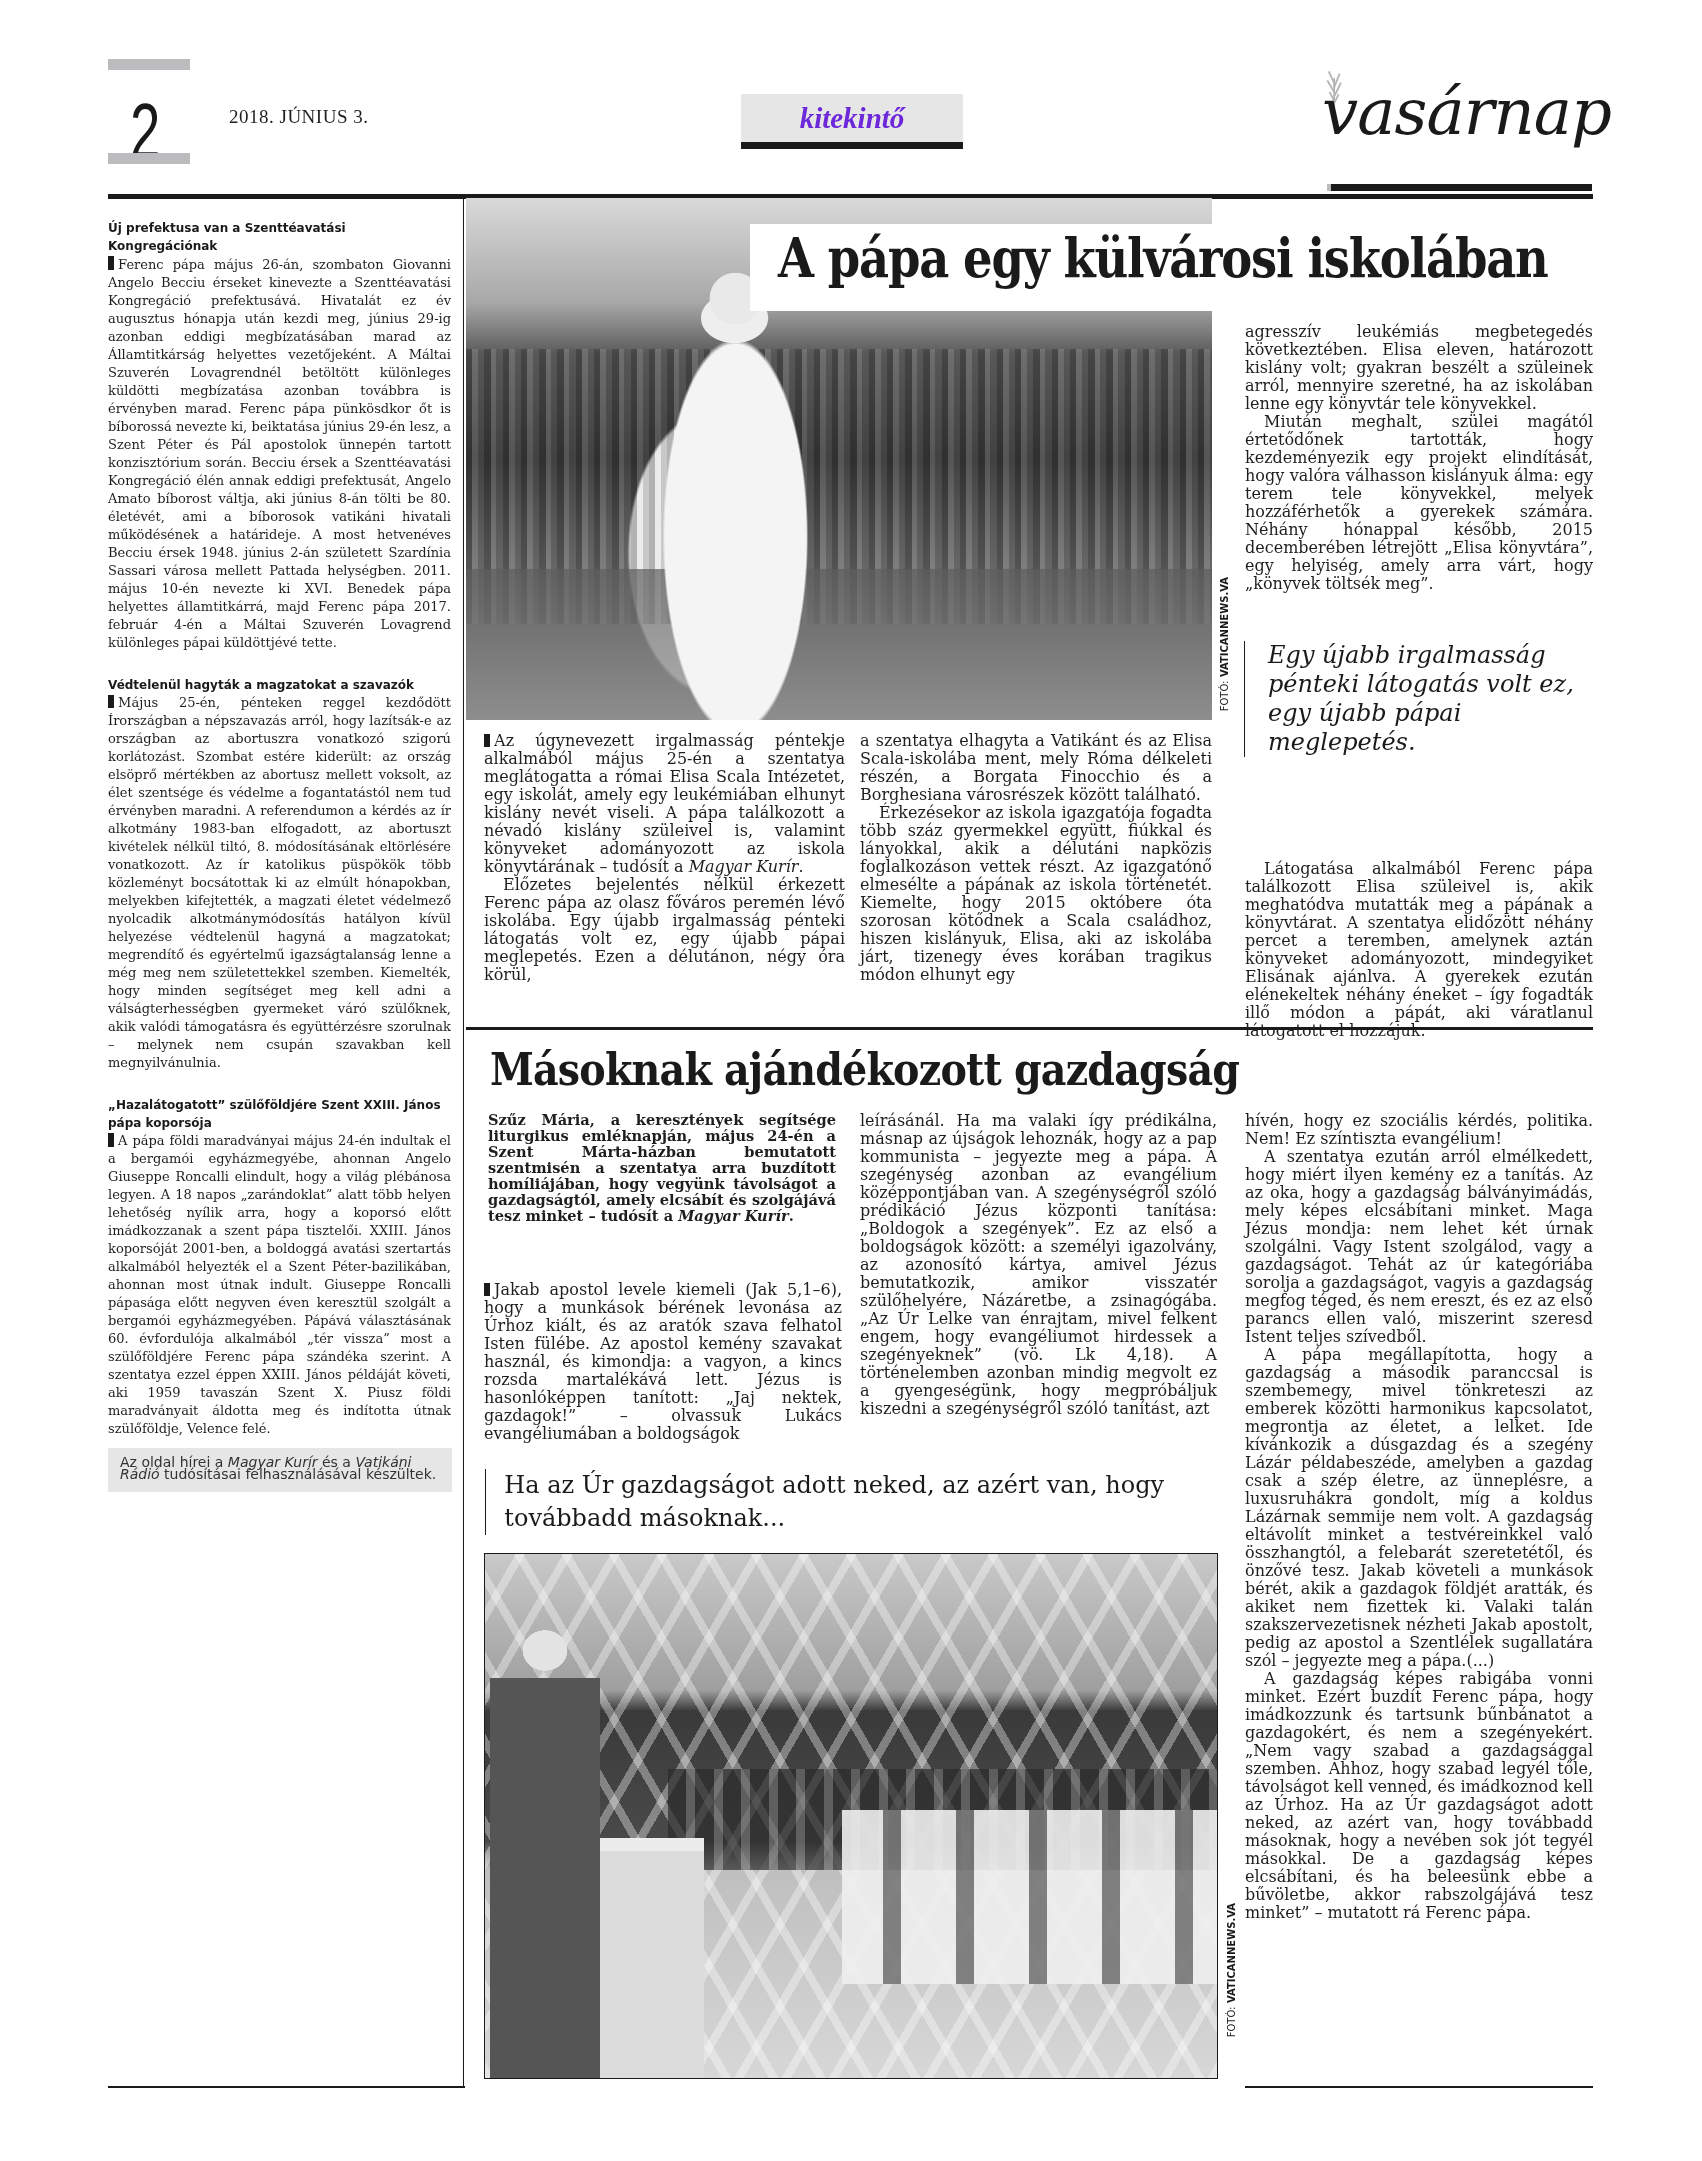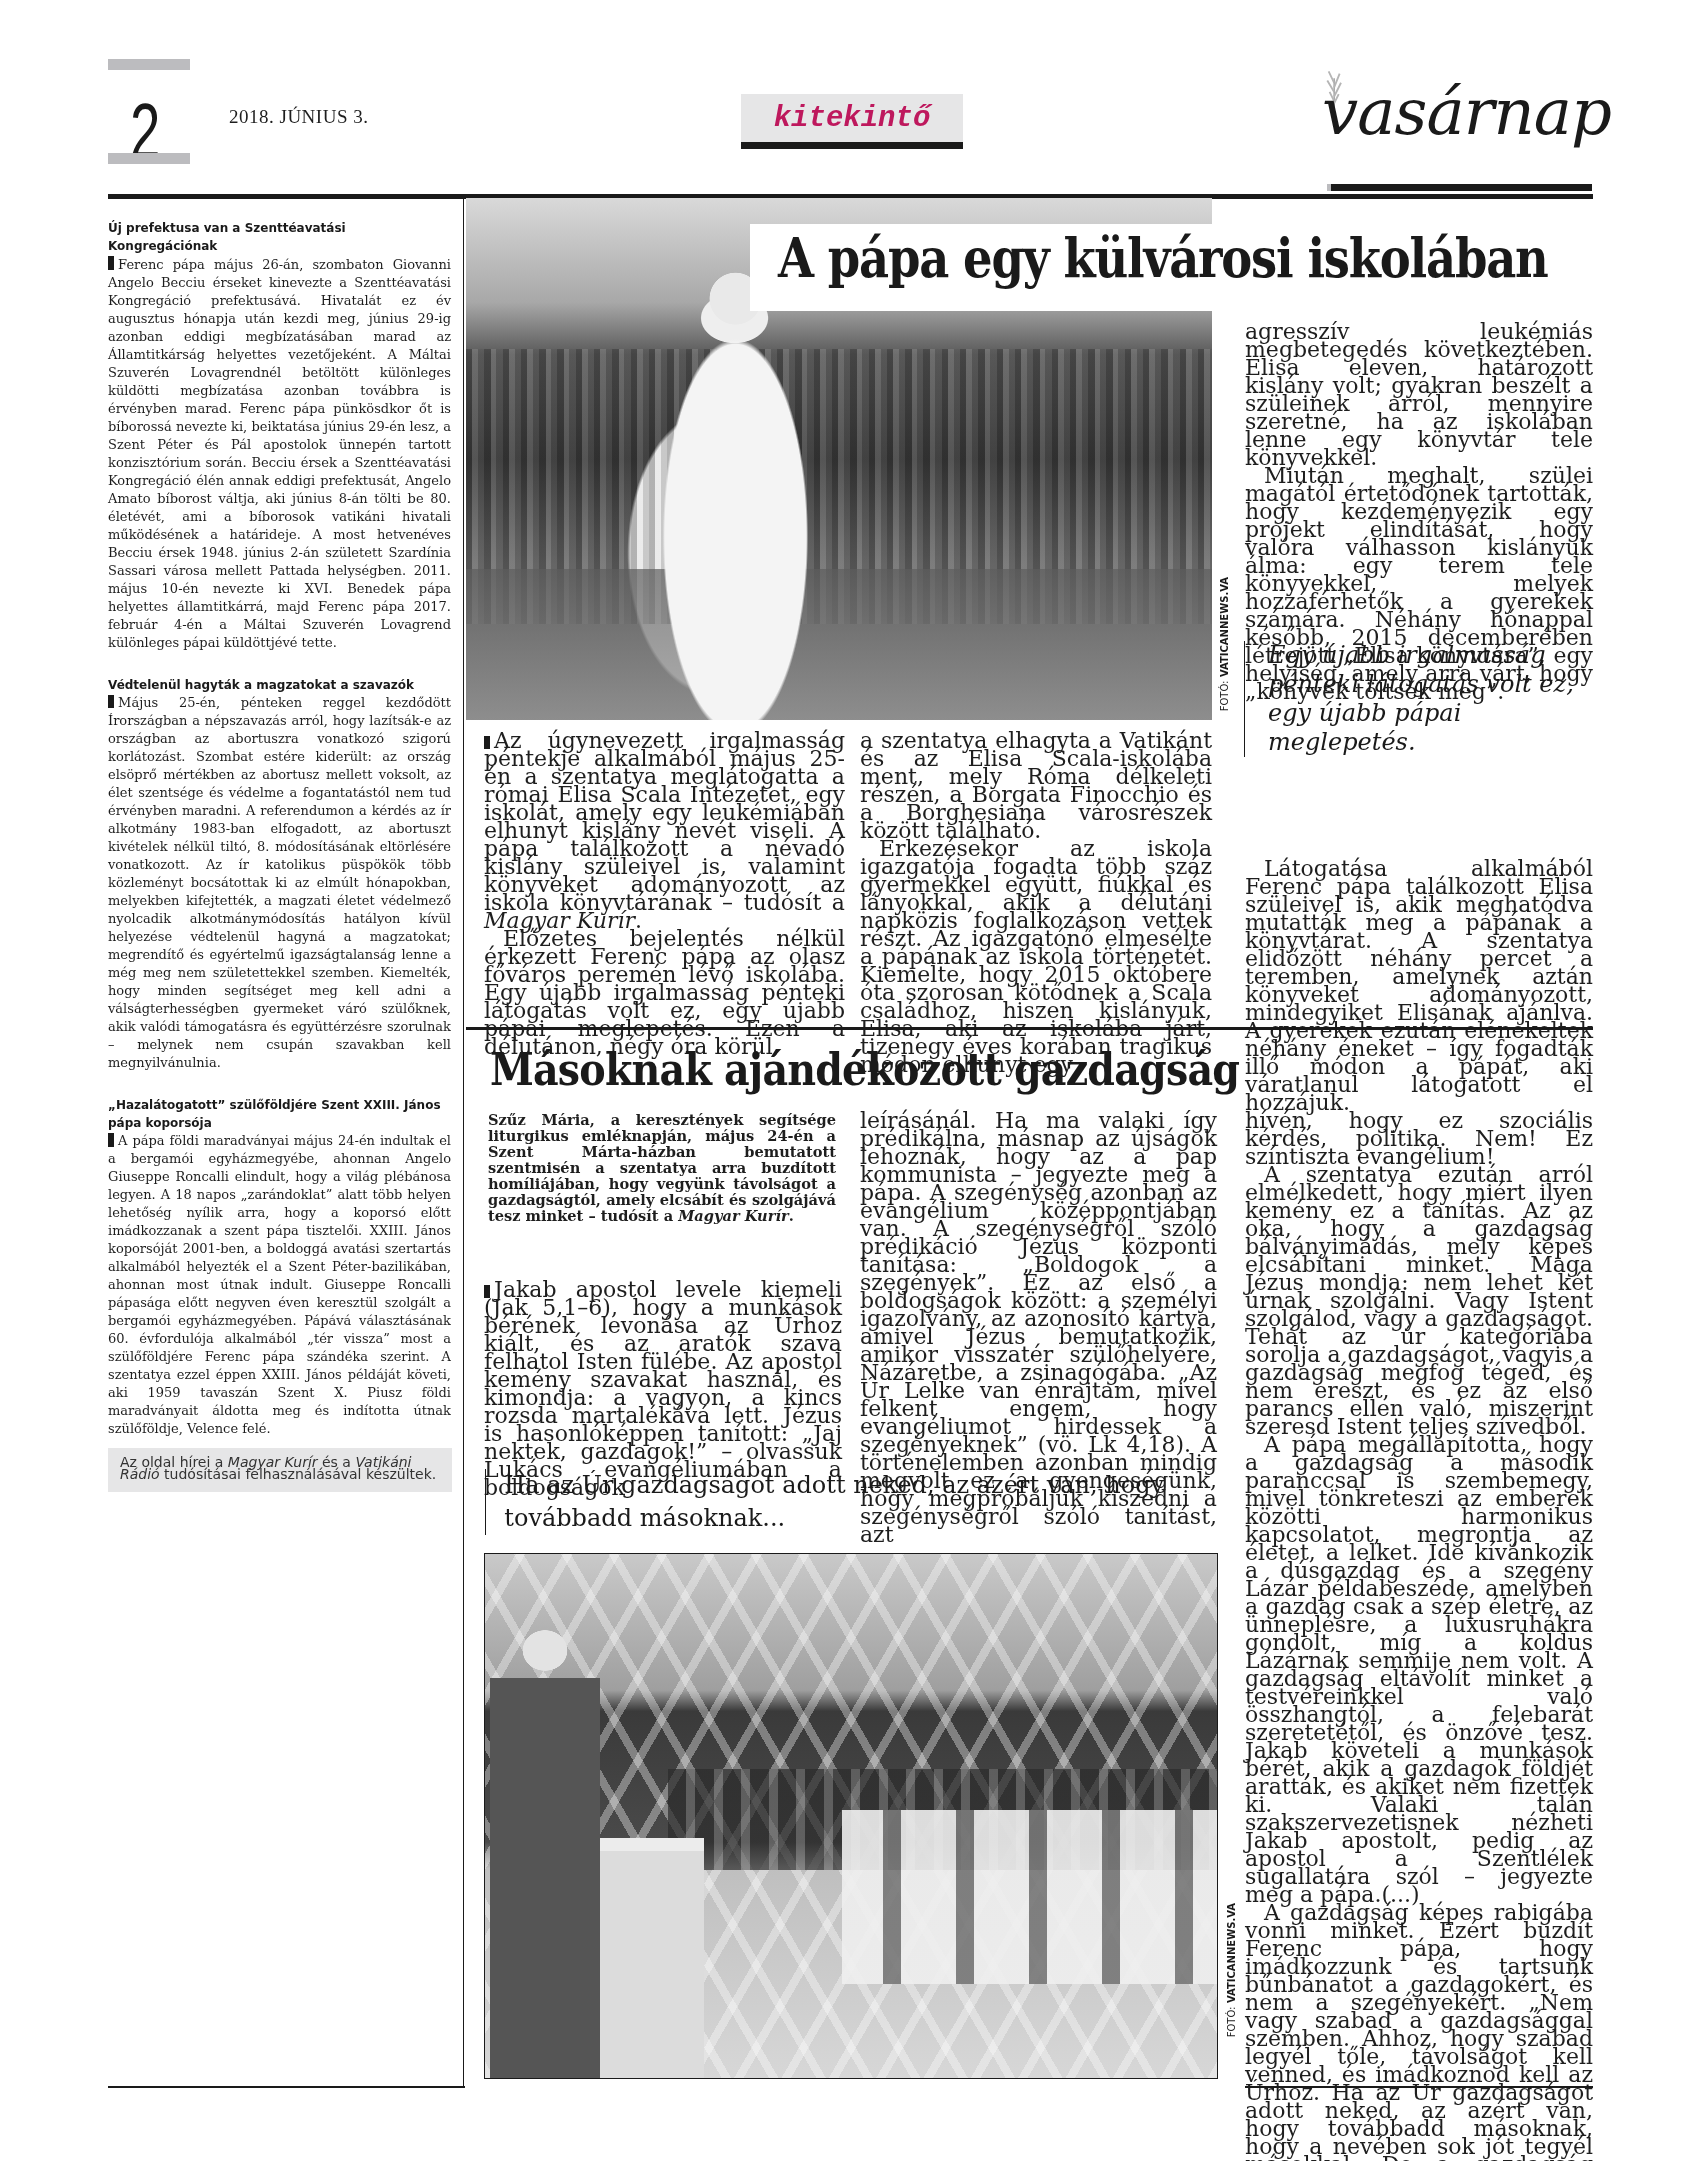--- a/index.html
+++ b/index.html
@@ -7,21 +7,21 @@
     width: 1702px; height: 2161px; position: relative; overflow: hidden;
     font-family: "DejaVu Serif", serif; color: #1e1e1e;
   }
   .abs { position: absolute; }
 
   
   .pg-bar { position: absolute; left: 108px; width: 82px; height: 11px; background: #bcbcbf; }
   .page-number { left: 130px; top: 92px; font-family: "Liberation Sans", sans-serif; font-size: 78px; line-height: 1; color: #1a1a1a; transform: scaleX(0.7); transform-origin: left top; }
   .issue-date { left: 229px; top: 106px; font-family: "Liberation Serif", serif; font-size: 19px; letter-spacing: 0.5px; }
   .section-box { left: 741px; top: 94px; width: 222px; height: 48px; background: #e6e6e7; border-bottom: 7.3px solid #1a1a1a; display: flex; align-items: center; justify-content: center; }
-  .section-box span { font-family: Liberation Mono, monospace; font-style: italic; font-weight: bold; font-size: 29px; color: #be185d; }
+  .section-box span { font-family: Liberation Serif, serif; font-style: italic; font-weight: bold; font-size: 29px; color: #6d28d9; }
   .brand { left: 1322px; top: 80px; width: 270px; height: 69px; }
   .brand .logo-text { position: absolute; left: 0; top: 0; font-family: "DejaVu Serif", serif; font-style: italic; font-size: 64px; line-height: 1; color: #1a1a1a; letter-spacing: -0.9px; }
   .brand .sprig { position: absolute; left: 2.7px; top: -11.4px; width: 18.3px; height: 55px; }
   .brand-rule { left: 1331px; top: 184px; width: 261px; height: 7.3px; background: #1a1a1a; }
   .brand-rule-grey { left: 1327px; top: 184px; width: 11px; height: 7.3px; background: #bcbcbf; }
   .top-rule { left: 108px; top: 194px; width: 1485px; height: 4.6px; background: #1a1a1a; }
 
   
   .left-col { left: 108px; top: 219px; width: 343px; }
   .brief { margin-bottom: 24px; }
@@ -47,21 +47,21 @@
   .photo-top .figure { position: absolute; left: 169px; top: 64px; width: 201px; height: 458px;
     background: radial-gradient(ellipse 32px 32px at 50% 8%, #e9e9e9 0 80%, transparent 82%),
                 radial-gradient(ellipse 101px 275px at 50% 60%, #f4f4f4 0 70%, transparent 72%); }
   .headline-box { left: 750px; top: 224px; width: 842px; height: 87px; background: #ffffff; }
   .headline-1 { left: 778px; top: 231px; font-family: "DejaVu Serif", serif; font-weight: bold; font-size: 54px; line-height: 1; color: #1a1a1a; letter-spacing: -1.4px; transform: scaleX(0.86); transform-origin: left top; white-space: nowrap; }
   .credit { position: absolute; font-family: "DejaVu Sans", sans-serif; font-size: 10px; font-weight: bold; color: #1a1a1a; writing-mode: vertical-rl; transform: rotate(180deg); white-space: nowrap; }
   .credit .lbl { font-weight: normal; }
   .credit-top { left: 1219px; top: 577px; }
   .credit-bottom { left: 1226px; top: 1903px; }
 
-  .text-col { position: absolute; font-family: "DejaVu Serif", serif; font-size: 22px; line-height: 18px; text-align: justify; }
+  .text-col { position: absolute; font-family: "DejaVu Serif", serif; font-size: 16px; line-height: 18px; text-align: justify; }
   .text-col p { margin: 0; }
   .text-col p.indent { text-indent: 19px; }
   .tc-a { left: 484px; top: 732px; width: 361px; }
   .tc-b { left: 860px; top: 732px; width: 352px; }
   .tc-c { left: 1245px; top: 323px; width: 348px; }
   .tc-d { left: 1245px; top: 860px; width: 348px; }
   .quote-1 { left: 1244px; top: 641px; width: 329px; border-left: 1.8px solid #1a1a1a; padding-left: 23px; font-family: "DejaVu Serif", serif; font-style: italic; font-size: 24px; line-height: 29px; color: #1a1a1a; }
   .mid-rule { left: 466px; top: 1027px; width: 1127px; height: 2.7px; background: #1a1a1a; }
 
   

